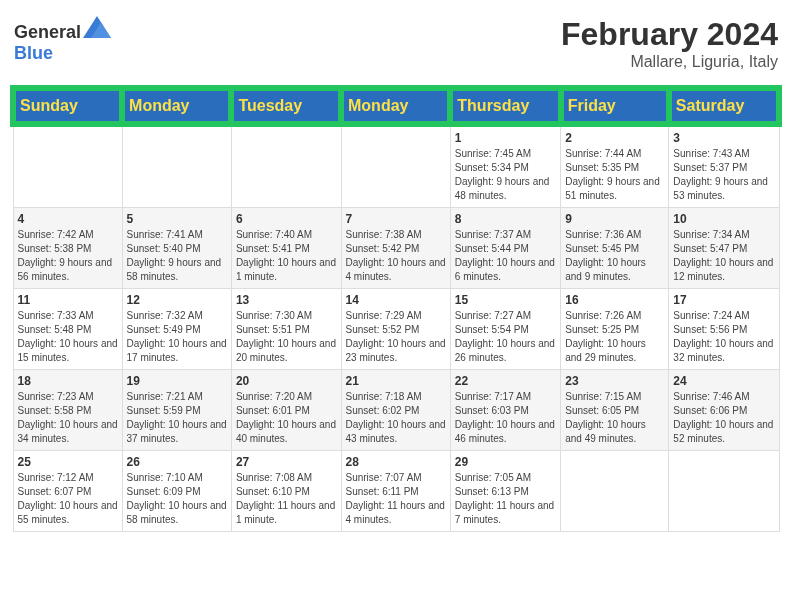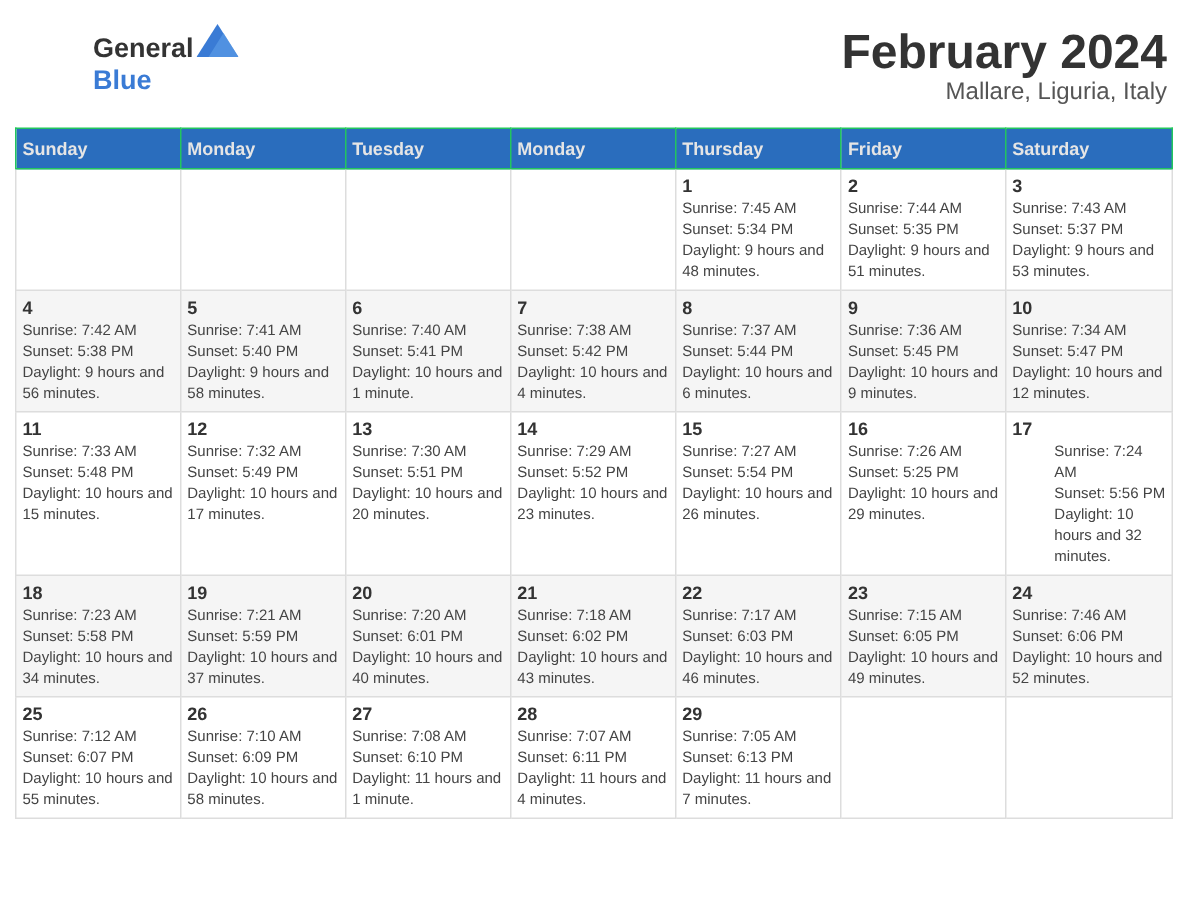--- a/index.html
+++ b/index.html
@@ -13,21 +13,20 @@
     .header {
       display: flex;
       justify-content: space-between;
       align-items: flex-start;
       margin-bottom: 8px;
       padding: 6px 4px;
     }
     .logo {
       display: flex;
       align-items: center;
-      margin-left: 48px;
     }
     .logo-text-general {
       font-size: 18px;
       font-weight: bold;
       color: #333;
     }
     .logo-text-blue {
       font-size: 18px;
       font-weight: bold;
       color: #3a7bd5;
@@ -49,26 +48,26 @@
       font-size: 16px;
       color: #555;
     }
     .calendar {
       width: 100%;
       border-collapse: collapse;
       border: 1px solid #ccc;
     }
     .calendar th {
       background-color: #2a6dbd;
-      color: #e5e5e5;
-      font-size: 12px;
+      color: #fde047;
+      font-size: 16px;
       font-weight: bold;
       padding: 6px 4px;
       text-align: left;
-      border: 1px solid #22c55e;
+      border: 6px solid #22c55e;
     }
     .calendar td {
       vertical-align: top;
       border: 1px solid #ddd;
       padding: 4px;
       width: 113px;
       min-height: 80px;
       background-color: #fff;
       font-size: 10px;
       color: #333;
@@ -224,21 +223,21 @@
 Daylight: 10 hours and 26 minutes.</div>
         </td>
         <td>
           <span class="day-number">16</span>
           <div class="day-info" style="white-space: pre-line;">Sunrise: 7:26 AM
 Sunset: 5:25 PM
 Daylight: 10 hours and 29 minutes.</div>
         </td>
         <td>
           <span class="day-number">17</span>
-          <div class="day-info" style="white-space: pre-line; margin-left: 28px;">Sunrise: 7:24 AM
+          <div class="day-info" style="white-space: pre-line;">Sunrise: 7:24 AM
 Sunset: 5:56 PM
 Daylight: 10 hours and 32 minutes.</div>
         </td>
       </tr>
       <tr>
         <td>
           <span class="day-number">18</span>
           <div class="day-info" style="white-space: pre-line;">Sunrise: 7:23 AM
 Sunset: 5:58 PM
 Daylight: 10 hours and 34 minutes.</div>

